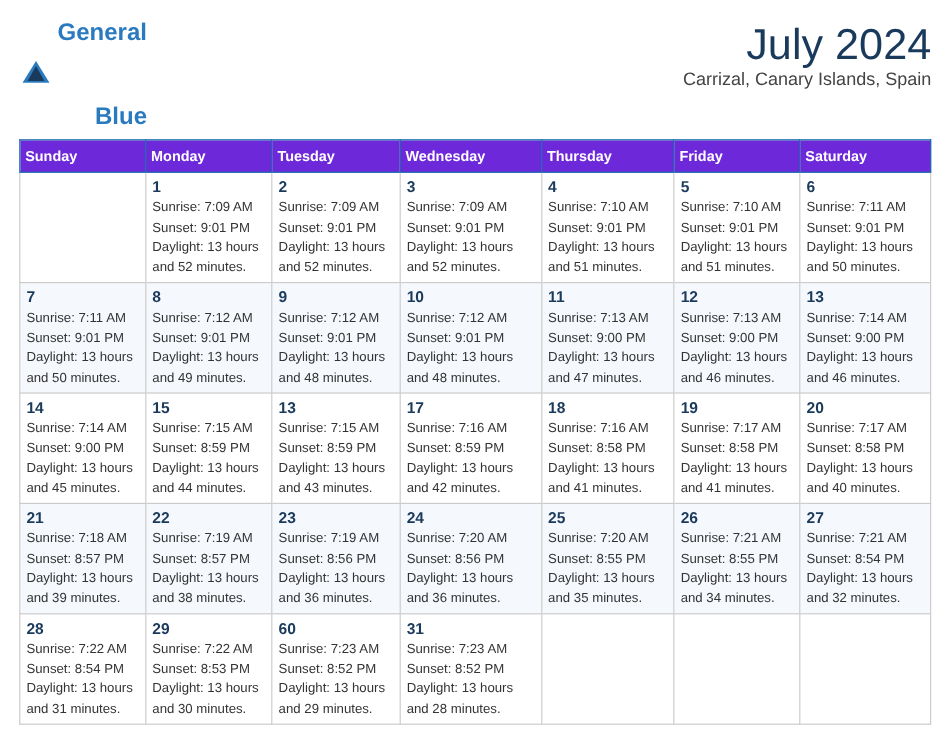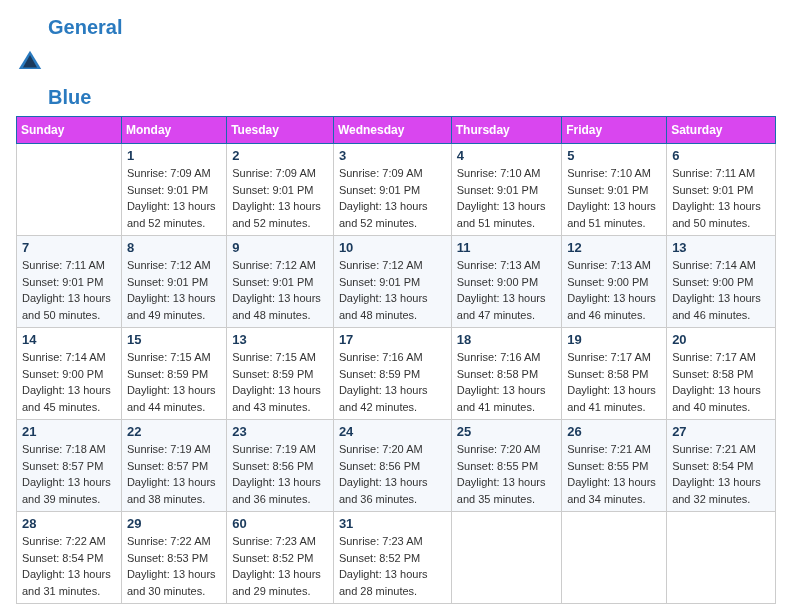--- a/index.html
+++ b/index.html
@@ -13,20 +13,21 @@
     .header-area {
       display: flex;
       justify-content: space-between;
       align-items: flex-start;
       margin-bottom: 8px;
     }
     .logo {
       display: flex;
       align-items: center;
       gap: 4px;
+      text-align: right;
     }
     .logo-text {
       font-size: 20px;
       font-weight: bold;
       color: #1a3a5c;
       line-height: 1.1;
     }
     .logo-text span {
       color: #2a7abf;
     }
@@ -45,21 +46,21 @@
     .location {
       font-size: 15px;
       color: #444;
     }
     table {
       width: 100%;
       border-collapse: collapse;
       font-size: 11px;
     }
     thead tr {
-      background-color: #d946ef;
+      background-color: #6d28d9;
       color: #fff;
     }
     thead th {
       padding: 6px 4px;
       text-align: left;
       font-size: 12px;
       font-weight: bold;
       border: 1px solid #1a6aaf;
     }
     tbody tr {
@@ -100,20 +101,24 @@
   <div class="logo">
     <svg class="logo-icon" viewBox="0 0 40 40" xmlns="http://www.w3.org/2000/svg">
       <polygon points="20,4 36,30 4,30" fill="#2a7abf"></polygon>
       <polygon points="20,10 30,28 10,28" fill="#1a3a5c"></polygon>
     </svg>
     <div class="logo-text">
       <div><span>General</span></div>
       <div style="color:#2a7abf;margin-top:48px;"><span>Blue</span></div>
     </div>
   </div>
+  <div class="title-area">
+    <div class="month-year">July 2024</div>
+    <div class="location">Carrizal, Canary Islands, Spain</div>
+  </div>
 </div>
 
 <table>
   <thead>
     <tr>
     <th>Sunday</th>
         <th>Monday</th>
         <th>Tuesday</th>
         <th>Wednesday</th>
         <th>Thursday</th>

